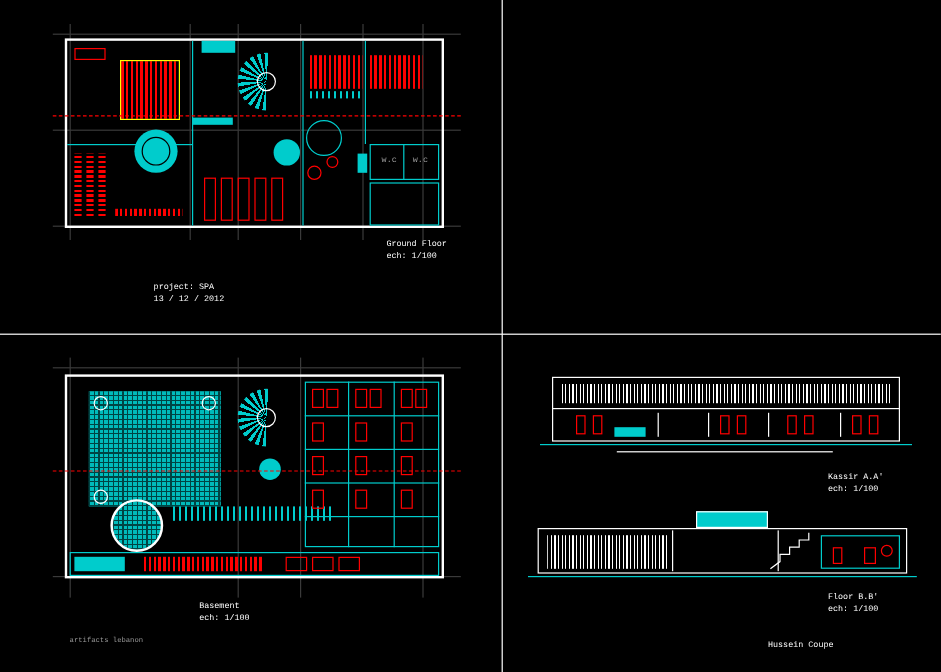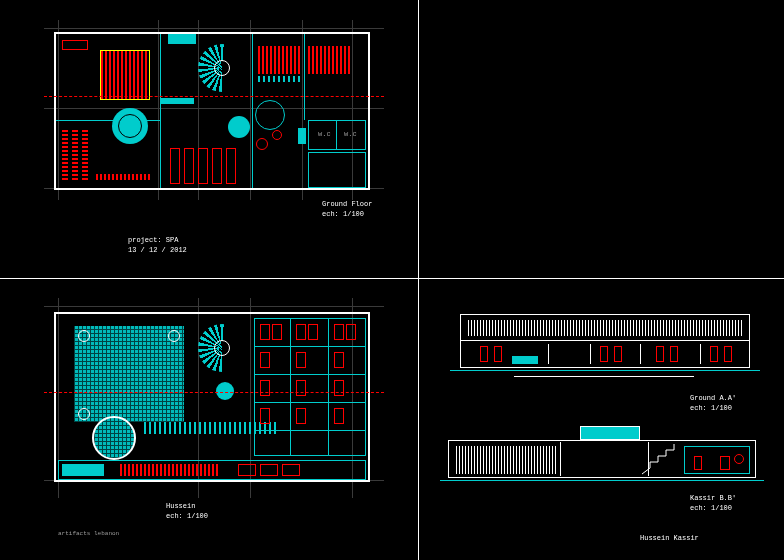--- a/index.html
+++ b/index.html
@@ -189,21 +189,21 @@
 
     <div class="room-rect" style="left:58px;top:460px;width:308px;height:20px"></div>
     <div class="cyan-fill" style="left:62px;top:464px;width:42px;height:12px"></div>
     <div class="tiny-bars" style="left:120px;top:464px;width:100px;height:12px"></div>
     <div class="furn" style="left:238px;top:464px;width:18px;height:12px"></div>
     <div class="furn" style="left:260px;top:464px;width:18px;height:12px"></div>
     <div class="furn" style="left:282px;top:464px;width:18px;height:12px"></div>
 
     <div class="dashed-red" style="left:44px;top:392px;width:340px"></div>
 
-    <span class="label" style="left:166px;top:502px">Hussein</span>
+    <span class="label" style="left:166px;top:502px">Basement</span>
     <span class="label" style="left:166px;top:512px">ech: 1/100</span>
     <span class="label dim" style="left:58px;top:530px;font-size:6px">artifacts lebanon</span>
   </div>
 
   <div>
 
     <div class="section-box" style="left:460px;top:314px;width:290px;height:54px"></div>
     <div class="white-line" style="left:460px;top:340px;width:290px;height:1px"></div>
 
     <div class="tiny-whitebars" style="left:468px;top:320px;width:274px;height:16px"></div>
@@ -218,39 +218,39 @@
     <div class="white-line" style="left:640px;top:344px;width:1px;height:20px"></div>
     <div class="furn" style="left:656px;top:346px;width:8px;height:16px"></div>
     <div class="furn" style="left:670px;top:346px;width:8px;height:16px"></div>
     <div class="white-line" style="left:700px;top:344px;width:1px;height:20px"></div>
     <div class="furn" style="left:710px;top:346px;width:8px;height:16px"></div>
     <div class="furn" style="left:724px;top:346px;width:8px;height:16px"></div>
 
     <div class="cyan-line" style="left:450px;top:370px;width:310px;height:1px"></div>
     <div class="white-line" style="left:514px;top:376px;width:180px;height:1px"></div>
 
-    <span class="label" style="left:690px;top:394px">Ground A.A'</span>
+    <span class="label" style="left:690px;top:394px">Kassir A.A'</span>
     <span class="label" style="left:690px;top:404px">ech: 1/100</span>
 
     <div class="section-box" style="left:448px;top:440px;width:308px;height:38px"></div>
 
     <div class="section-fill-cyan" style="left:580px;top:426px;width:60px;height:14px;border:1px solid #fff"></div>
 
     <div class="tiny-whitebars" style="left:456px;top:446px;width:100px;height:28px"></div>
     <div class="white-line" style="left:560px;top:442px;width:1px;height:34px"></div>
     <div class="white-line" style="left:648px;top:442px;width:1px;height:34px"></div>
 
     <svg style="position:absolute;left:640px;top:440px;width:40px;height:38px">
       <path d="M2 34 L10 28 L10 22 L18 22 L18 16 L26 16 L26 10 L34 10 L34 4" stroke="#fff" fill="none" stroke-width="1"></path>
     </svg>
     <div class="room-rect" style="left:684px;top:446px;width:66px;height:28px"></div>
     <div class="furn" style="left:694px;top:456px;width:8px;height:14px"></div>
     <div class="furn" style="left:720px;top:456px;width:10px;height:14px"></div>
     <div class="circle" style="left:734px;top:454px;width:10px;height:10px;border:1px solid #f00"></div>
     <div class="cyan-line" style="left:440px;top:480px;width:324px;height:1px"></div>
 
-    <span class="label" style="left:690px;top:494px">Kassir B.B'</span>
+    <span class="label" style="left:690px;top:494px">Floor B.B'</span>
     <span class="label" style="left:690px;top:504px">ech: 1/100</span>
 
-    <span class="label" style="left:640px;top:534px;font-size:7px">Hussein Kassir</span>
+    <span class="label" style="left:640px;top:534px;font-size:7px">Hussein Coupe</span>
   </div>
 
 </div>
 
 </body></html>

